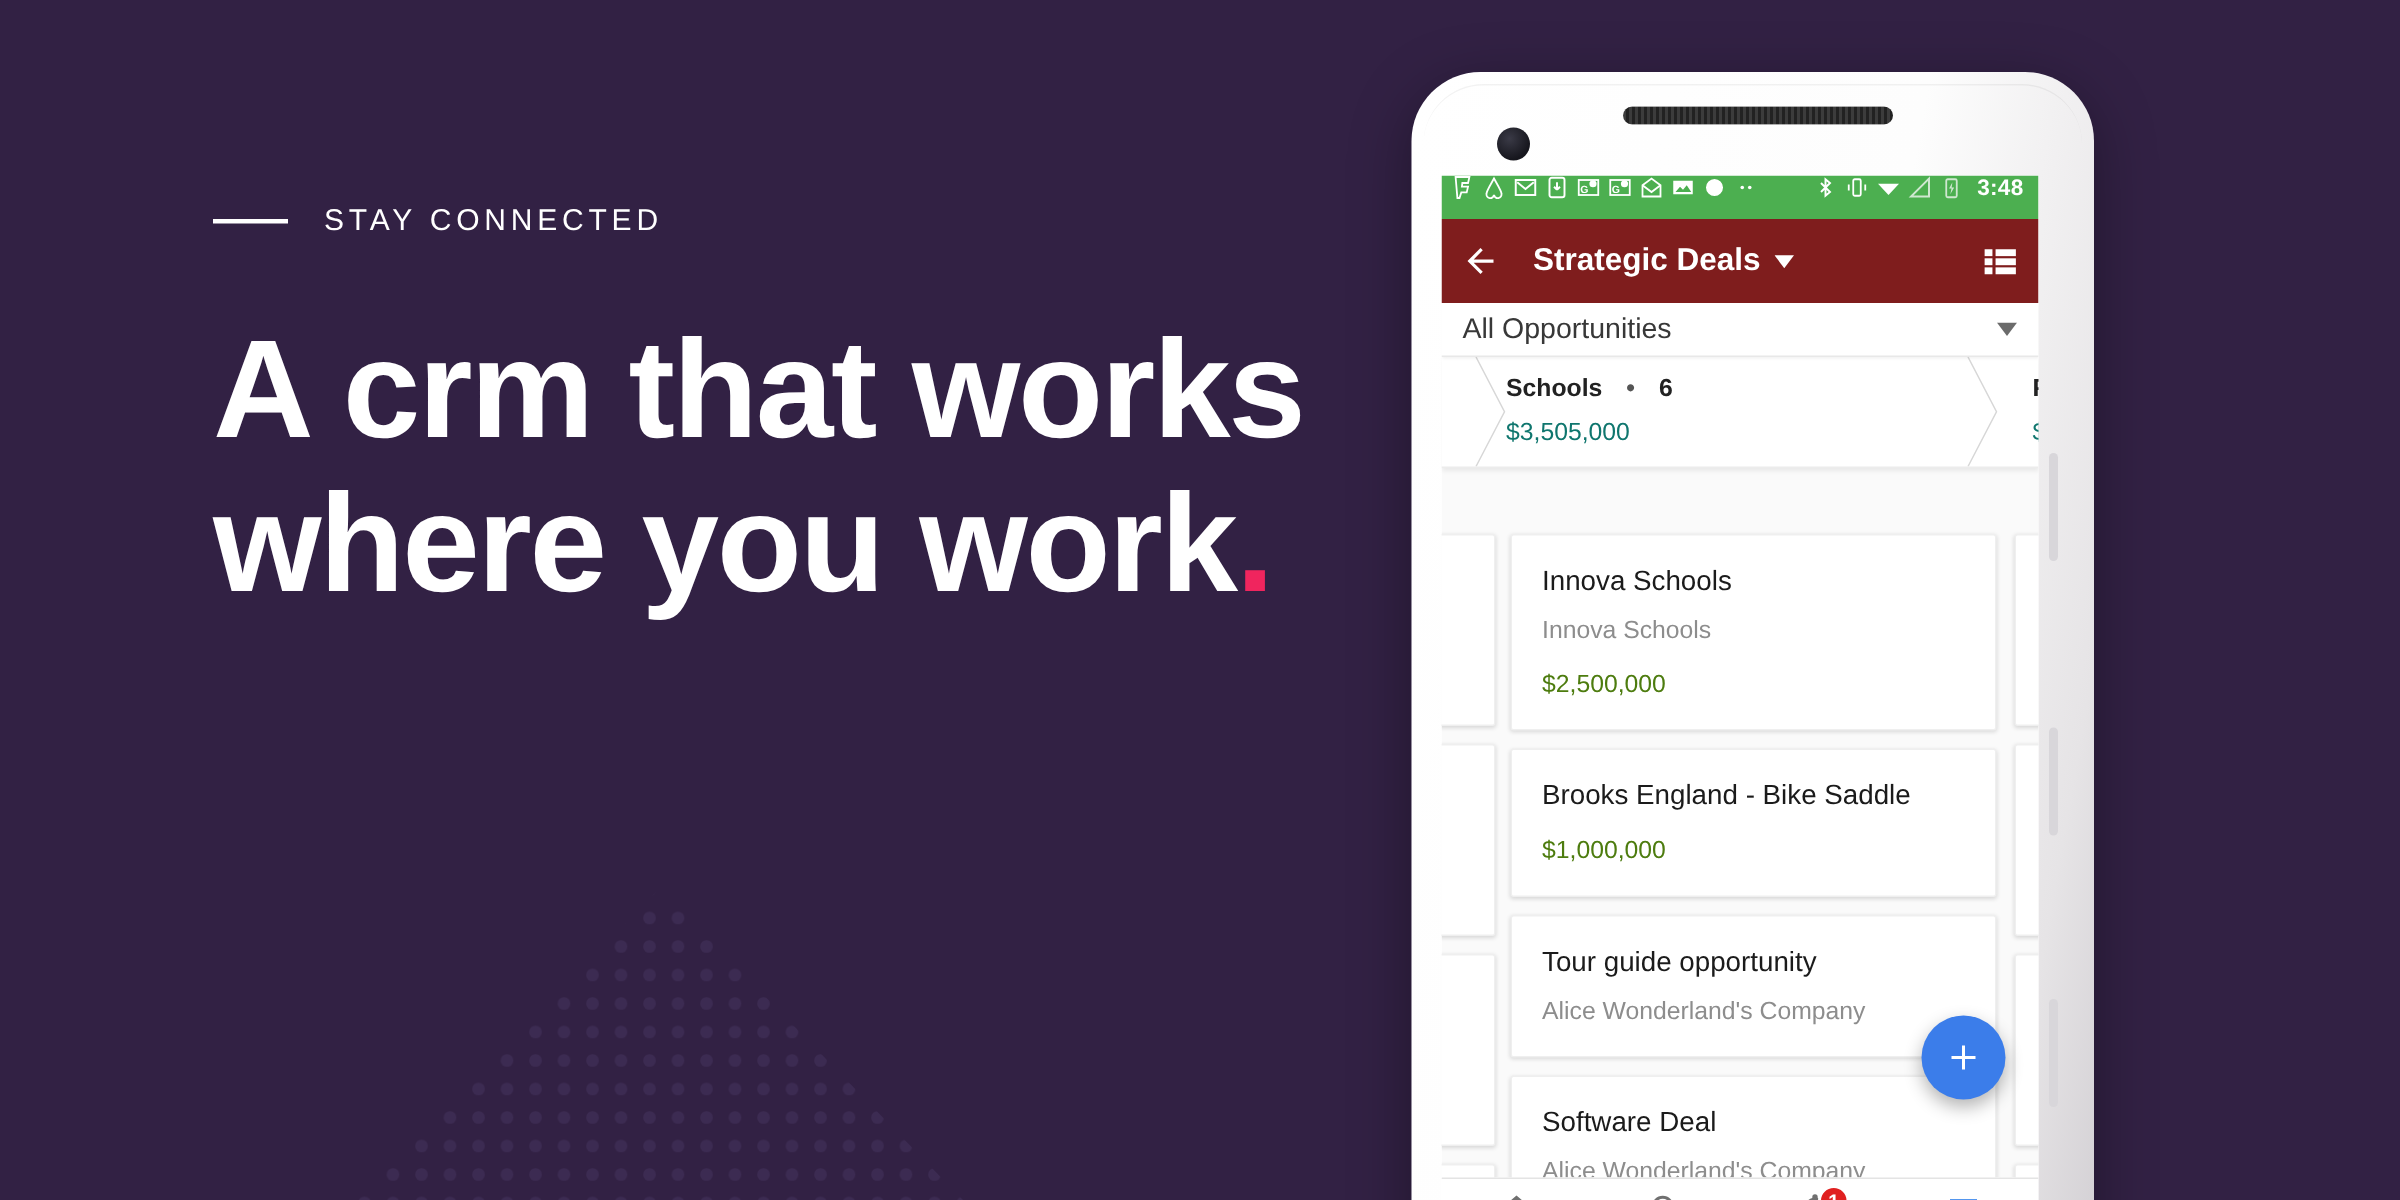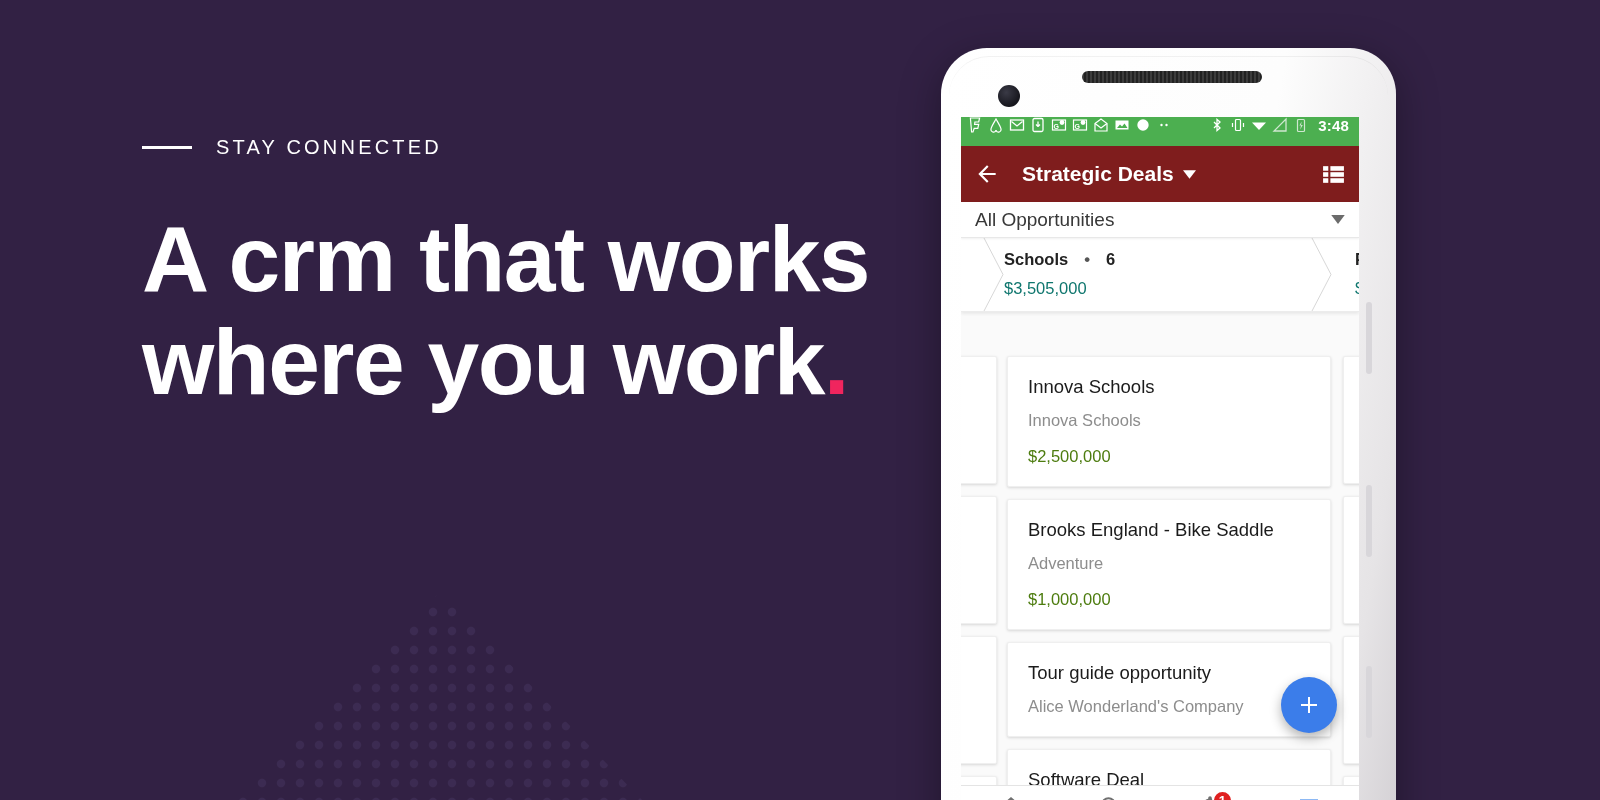--- a/index.html
+++ b/index.html
@@ -338,21 +338,20 @@
           <div class="col-cards">
 
             <div class="card">
               <div class="card-title">Innova Schools</div>
               <div class="card-sub">Innova Schools</div>
               <div class="card-amt">$2,500,000</div>
             </div>
 
             <div class="card">
               <div class="card-title">Brooks England - Bike Saddle</div>
-              <div class="card-sub">Adventure</div>
               <div class="card-amt">$1,000,000</div>
             </div>
 
             <div class="card">
               <div class="card-title">Tour guide opportunity</div>
               <div class="card-sub">Alice Wonderland's Company</div>
             </div>
 
             <div class="card">
               <div class="card-title">Software Deal</div>

